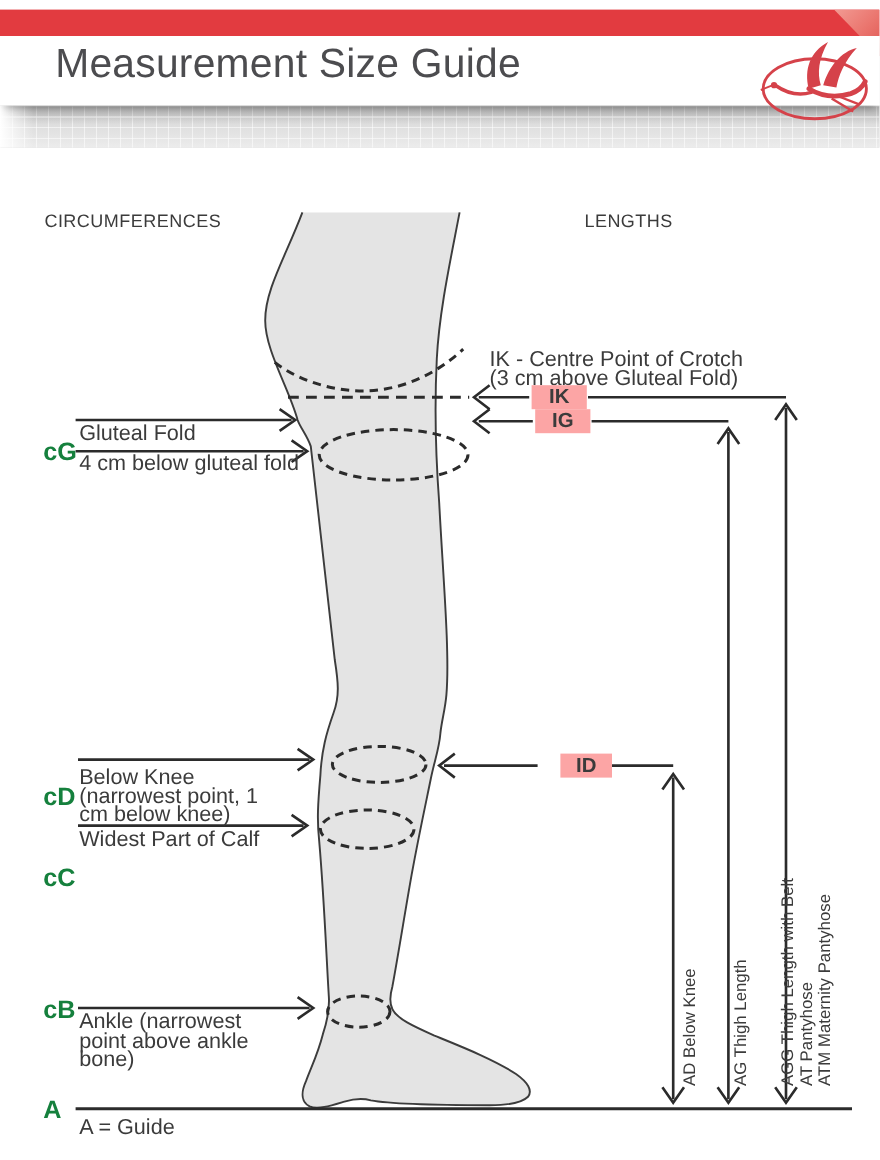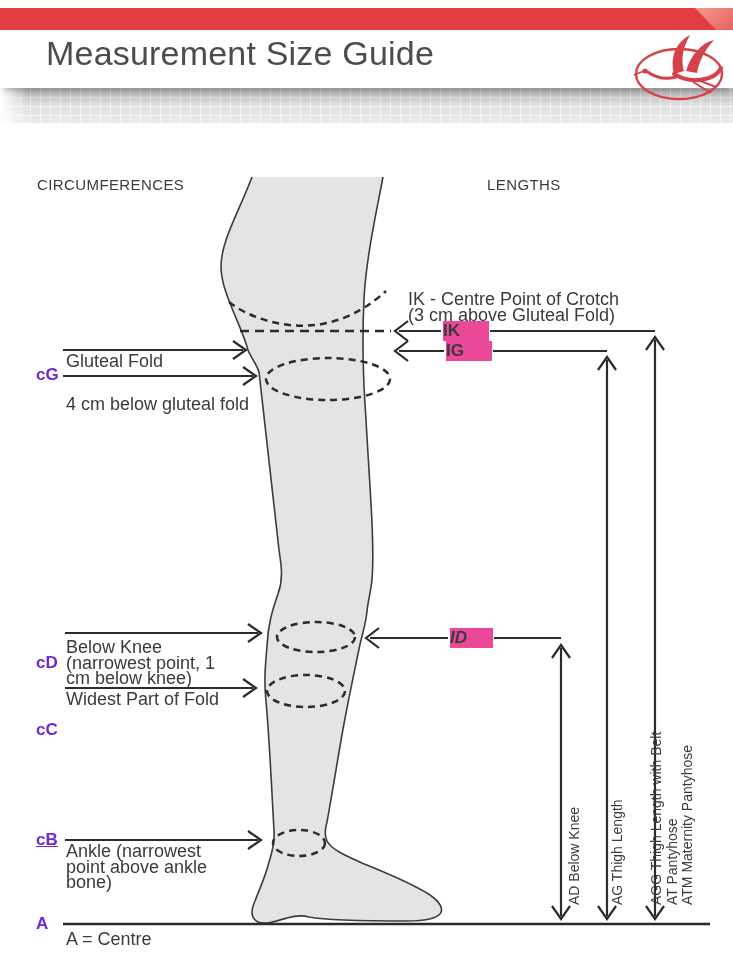--- a/index.html
+++ b/index.html
@@ -21,23 +21,23 @@
         background-color:#dadada;
         background-image:
           linear-gradient(to right,#ffffff 0px,rgba(255,255,255,0) 28px),
           linear-gradient(to bottom,rgba(90,90,90,.30),rgba(255,255,255,0) 45%),
           repeating-linear-gradient(to right,rgba(255,255,255,.55) 0 1px,rgba(255,255,255,0) 1px 10px),
           repeating-linear-gradient(to bottom,rgba(255,255,255,.55) 0 1px,rgba(255,255,255,0) 1px 9px),
           linear-gradient(to bottom,#d2d2d2,#ececec);}
 
   
   .h-section{font-size:15px;font-weight:normal;letter-spacing:.4px;white-space:nowrap;}
-  .code{font-size:17px;font-weight:bold;color:#6d28d9;}
+  .code{font-size:21px;font-weight:bold;color:#15803d;}
   .lbl{font-size:18px;line-height:15.5px;color:#3b3b3b;}
-  .len-code{font-size:17px;font-weight:bold;text-align:left;background:#ec4899;white-space:nowrap;}
+  .len-code{font-size:17px;font-weight:bold;text-align:center;background:#fca5a5;white-space:nowrap;}
   .vlabel{font-size:14px;line-height:16px;height:16px;white-space:nowrap;
           transform:rotate(-90deg);transform-origin:0 100%;}
   svg.art{position:absolute;left:0;top:0;pointer-events:none;}
 </style>
 </head>
 <body>
 
 <div class="topbar"></div>
 <div class="fold"></div>
 
@@ -143,35 +143,35 @@
 </svg>
 
 <div class="abs h-section" style="left:37px;top:176px;">CIRCUMFERENCES</div>
 <div class="abs h-section" style="left:487px;top:176px;">LENGTHS</div>
 
 <div class="abs lbl" style="left:408px;top:292px;">IK - Centre Point of Crotch</div>
 <div class="abs lbl" style="left:408px;top:308px;">(3 cm above Gluteal Fold)</div>
 
 <div class="abs len-code" style="left:443px;top:321px;width:46px;">IK</div>
 <div class="abs len-code" style="left:446px;top:341px;width:46px;">IG</div>
-<div class="abs len-code" style="left:450px;top:628px;width:43px;font-style:italic;">ID</div>
+<div class="abs len-code" style="left:467px;top:628px;width:43px;">ID</div>
 
 <div class="abs code" style="left:36px;top:365px;">cG</div>
 <div class="abs lbl" style="left:66px;top:354px;">Gluteal Fold</div>
-<div class="abs lbl" style="left:66px;top:379px;margin-top:18px;">4 cm below gluteal fold</div>
+<div class="abs lbl" style="left:66px;top:379px;">4 cm below gluteal fold</div>
 
 <div class="abs code" style="left:36px;top:653px;">cD</div>
 <div class="abs lbl" style="left:66px;top:640px;width:178px;">Below Knee (narrowest point, 1 cm below knee)</div>
 
 <div class="abs code" style="left:36px;top:720px;">cC</div>
-<div class="abs lbl" style="left:66px;top:692px;">Widest Part of Fold</div>
+<div class="abs lbl" style="left:66px;top:692px;">Widest Part of Calf</div>
 
-<div class="abs code" style="left:36px;top:830px;text-decoration:underline;">cB</div>
+<div class="abs code" style="left:36px;top:830px;">cB</div>
 <div class="abs lbl" style="left:66px;top:844px;width:170px;">Ankle (narrowest point above ankle bone)</div>
 
 <div class="abs code" style="left:36px;top:914px;">A</div>
-<div class="abs lbl" style="left:66px;top:932px;">A = Centre</div>
+<div class="abs lbl" style="left:66px;top:932px;">A = Guide</div>
 
 <div class="abs vlabel" style="left:582px;top:889px;">AD Below Knee</div>
 <div class="abs vlabel" style="left:625px;top:889px;">AG Thigh Length</div>
 <div class="abs vlabel" style="left:664px;top:889px;">AGG Thigh Length with Belt</div>
 <div class="abs vlabel" style="left:680px;top:889px;">AT Pantyhose</div>
 <div class="abs vlabel" style="left:695px;top:889px;">ATM Maternity Pantyhose</div>
 
 </body></html>

